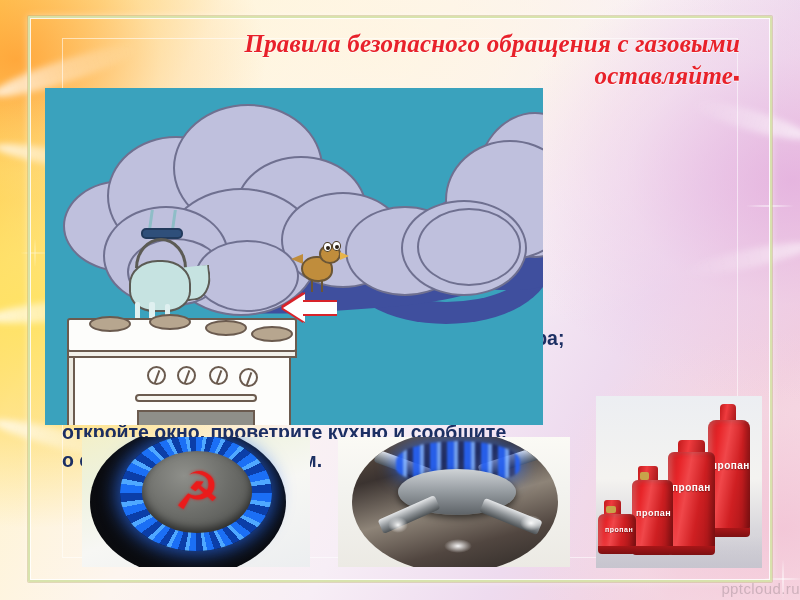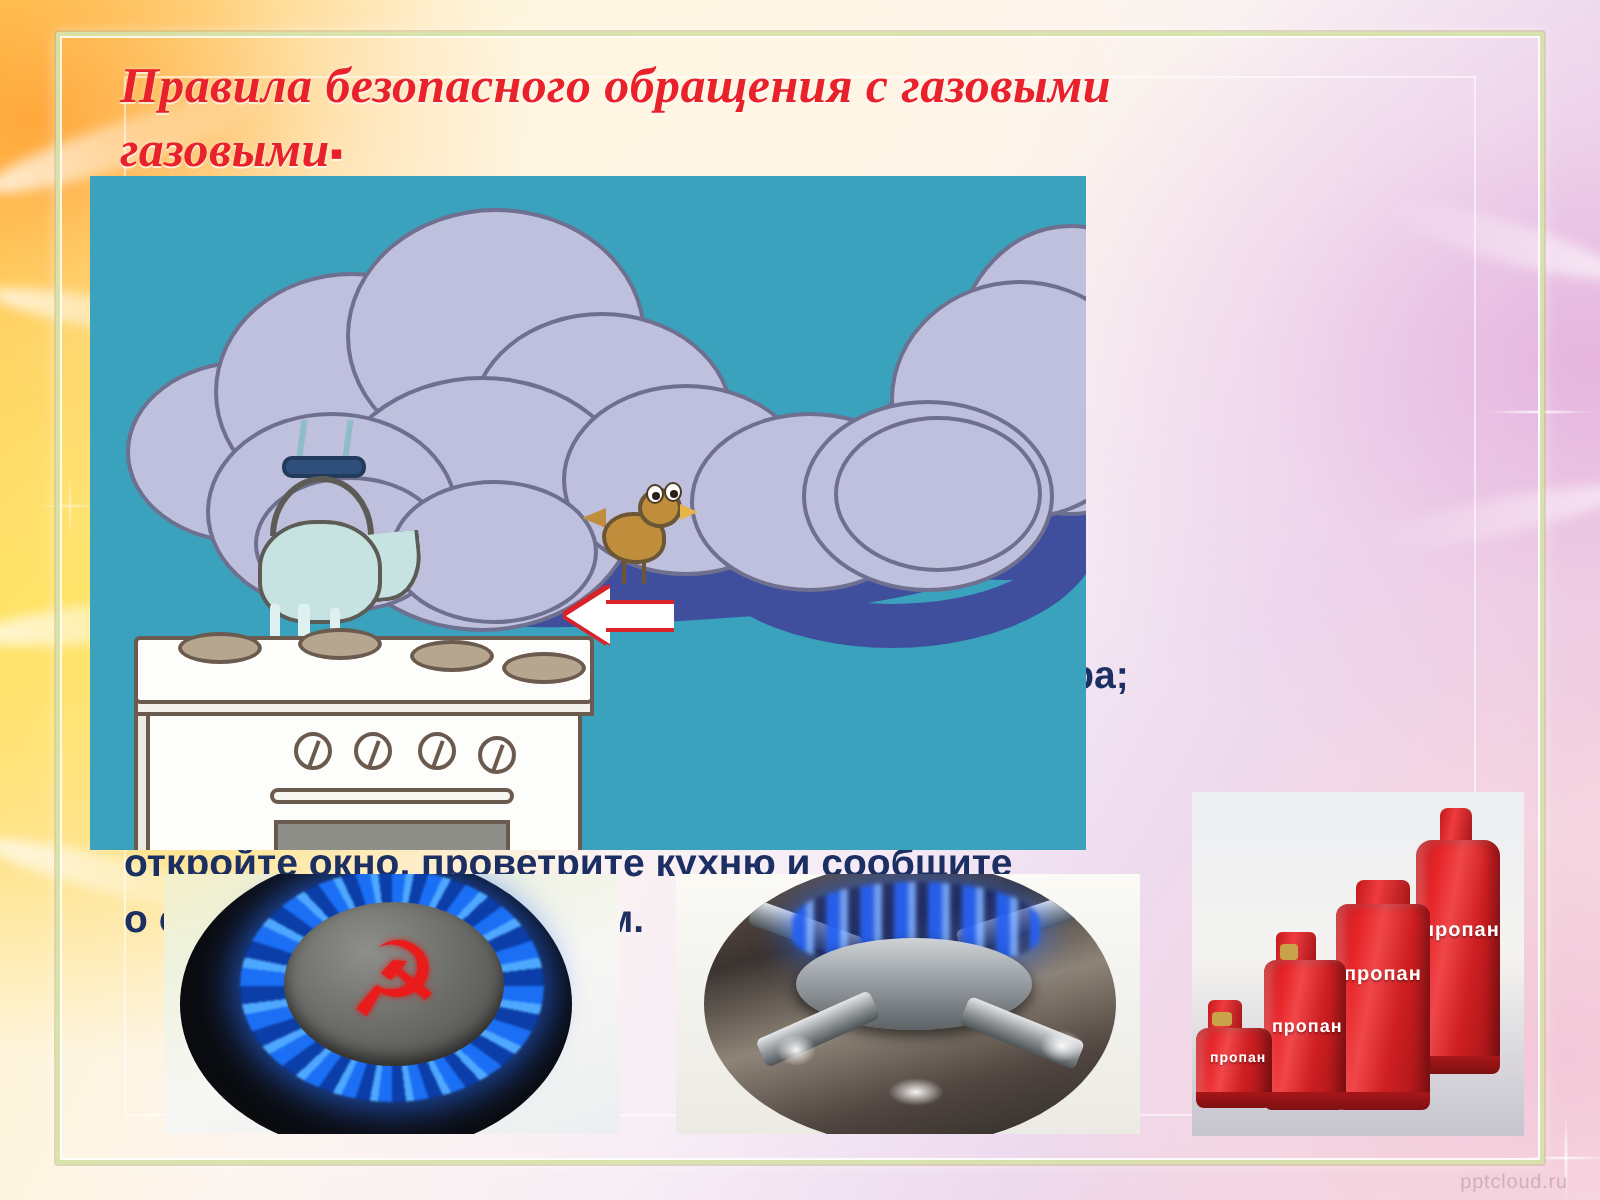--- a/index.html
+++ b/index.html
@@ -67,21 +67,21 @@
   }
   #frame-inner {
     position: absolute; left: 32px; top: 20px; right: 32px; bottom: 22px;
     border: 1px solid rgba(255,255,255,.55);
     pointer-events: none;
   }
 
   
   #title {
     position: absolute; left: 60px; top: 28px; width: 680px;
-    text-align: left;
+    text-align: right;
     font-family: "Liberation Serif", serif;
     font-weight: bold; font-style: italic;
     font-size: 25px; line-height: 32px;
     color: #e8212a;
     text-shadow: 0 1px 0 rgba(255,255,255,.65), 0 0 2px rgba(255,255,255,.45);
     letter-spacing: .2px;
   }
   #title .dot { font-style: normal; font-size: 19px; }
 
   
@@ -431,23 +431,23 @@
   #cyl4 .cyl-collar { left: 124px; top: 8px;   width: 16px; height: 20px; border-radius:4px 4px 0 0;}
   #cyl4 .cyl-base   { left: 112px; top: 132px; width: 42px; height: 9px; }
   #cyl4 .cyl-label  { left: 115px; top: 64px;  font-size: 10px; }
   #cyl-shelf {
     position: absolute; left: 0; top: 140px; width: 166px; height: 32px;
     background: linear-gradient(180deg, rgba(206,204,212,.0), rgba(198,196,206,.9));
   }
 
   
   #watermark {
-    position: absolute; right: 16px; bottom: 3px;
+    position: absolute; right: 0; bottom: 3px;
     font-family: "Liberation Sans", sans-serif;
-    font-size: 10px; letter-spacing: .4px;
+    font-size: 15px; letter-spacing: .4px;
     color: rgba(150,130,140,.42);
   }
 </style>
 </head>
 <body>
 
 <div id="slide">
 
   <div class="wisp w1"></div>
   <div class="wisp w2"></div>
@@ -458,21 +458,21 @@
   <div class="sparkle sp1"></div>
   <div class="sparkle sp2"></div>
   <div class="sparkle sp3"></div>
 
   <div id="frame">
     <div id="frame-inner"></div>
   </div>
 
   <div id="title">
     <span>Правила безопасного обращения с газовыми</span><br>
-    <span>газовыми</span><span class="dot">▪</span>
+    <span>оставляйте</span><span class="dot">▪</span>
   </div>
 
   <div id="body-text">
     <p>Газ очень опасен для здоровья человека и</p>
     <p>может вызвать отравление, необходимо</p>
     <p>соблюдать правила при пользовании бытовым</p>
     <p>газом:</p>
     <div class="gap"></div>
     <p>- сначала зажгите спичку, поднесите</p>
     <p>её к горелке, а потом осторожно откройте</p>

